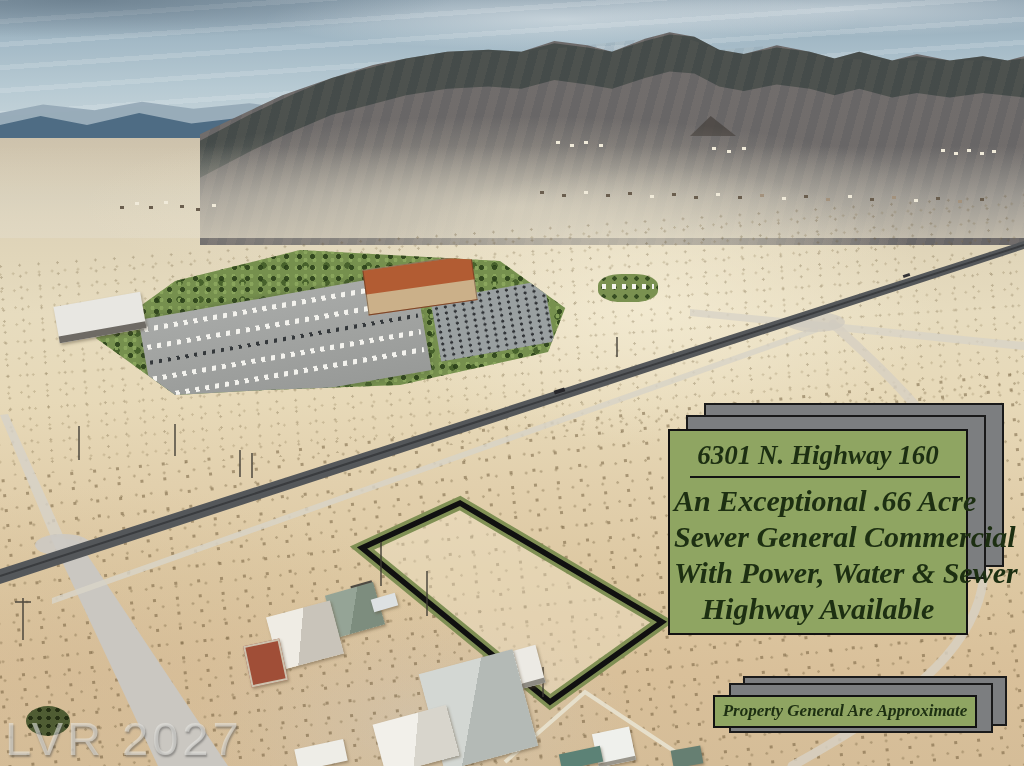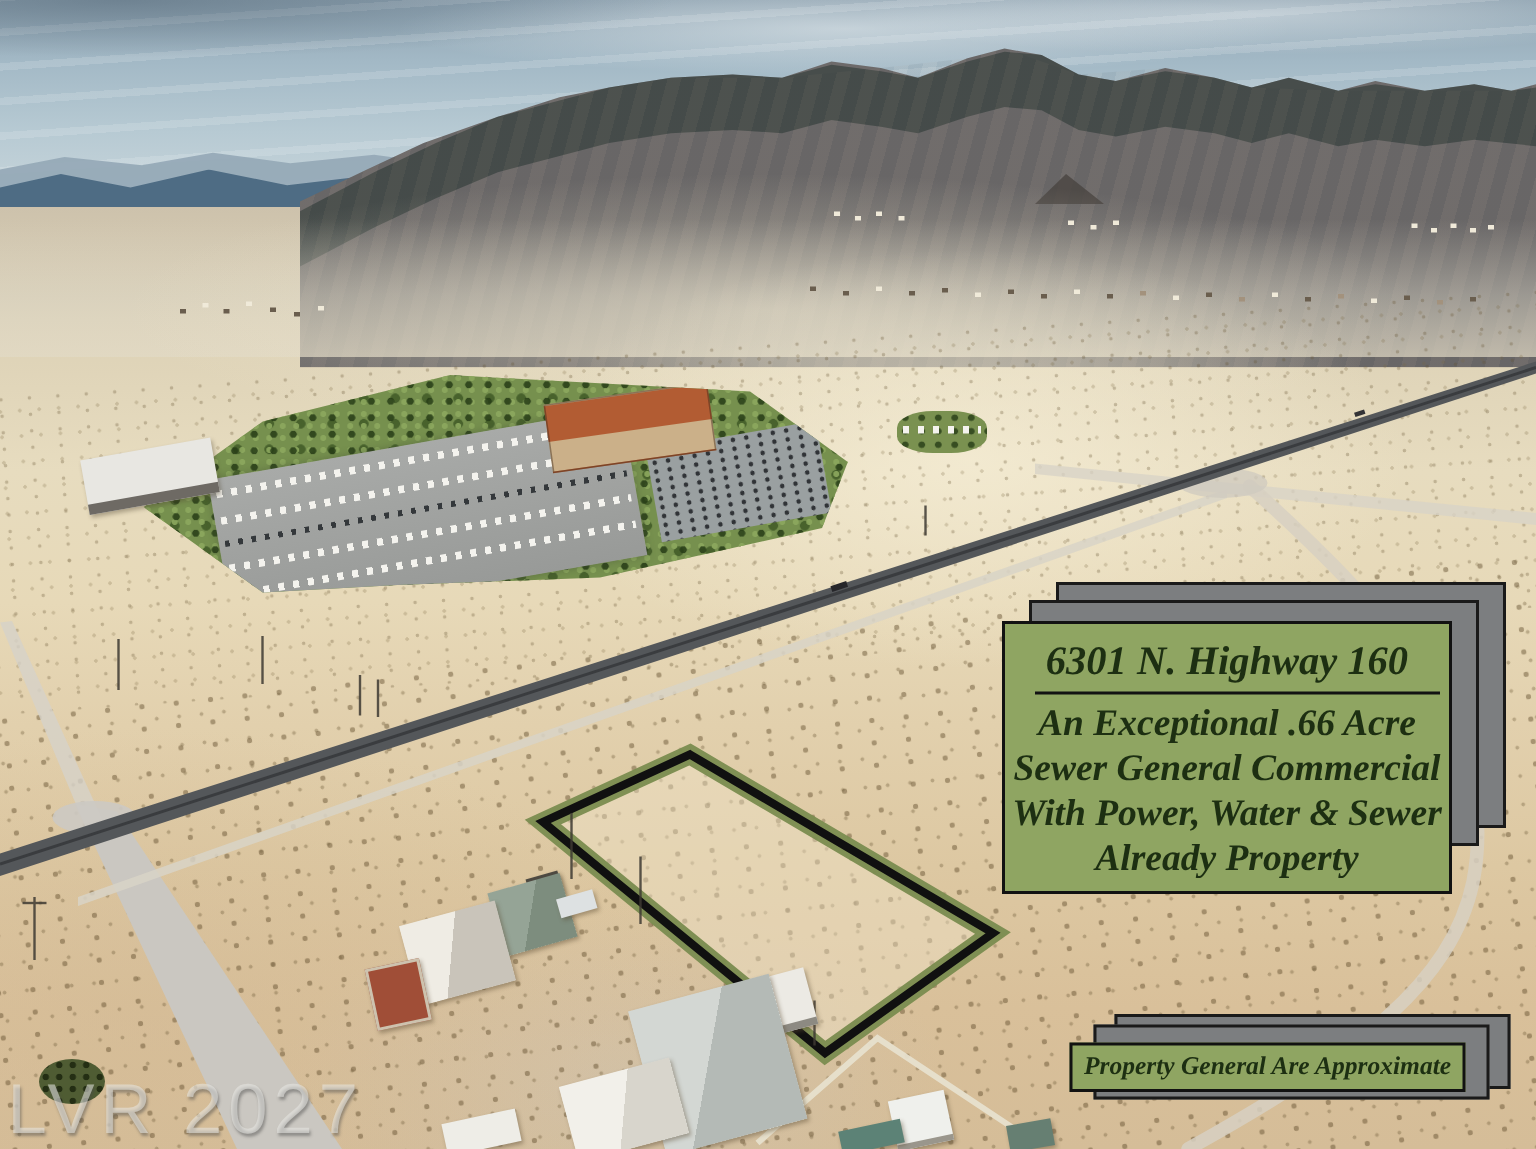--- a/index.html
+++ b/index.html
@@ -111,21 +111,21 @@
     background-image:radial-gradient(circle, rgba(25,35,12,.8) 0 2px, transparent 2.4px);
     background-size:9px 8px;}
 
   
   .billboard{position:absolute;}
   .sheet{position:absolute;background:#7c7e80;border:2px solid #1a1a1a;box-sizing:border-box;}
   .board{position:relative;background:#8fa562;border:2.5px solid #121212;box-sizing:border-box;
     color:#1d2f12;font-family:"Liberation Serif","DejaVu Serif",serif;font-style:italic;text-align:center;}
   .board-title{font-weight:700;font-size:27px;line-height:1.25;padding-top:4px;}
   .rule{height:2px;background:#121212;margin:3px 2px 5px 16px;}
-  .board-line{font-size:25px;font-weight:600;line-height:1.2;white-space:nowrap;}
+  .board-line{font-size:30px;font-weight:600;line-height:1.2;white-space:nowrap;}
   .board-small .board-line{font-size:17px;line-height:1.4;}
 
   
   .watermark{left:5px;bottom:0px;font-size:47px;letter-spacing:4px;font-weight:400;
     color:rgba(233,233,229,.55);text-shadow:1px 2px 2px rgba(70,70,70,.45);}
 
   svg.layer{position:absolute;left:0;top:0;}
   .vehicle{position:absolute;}
 </style>
 </head>
@@ -210,30 +210,30 @@
     <div class="house" style="left:511px;top:648px;width:30px;height:34px;transform:rotate(-15deg);background:#eceae4;border-bottom:5px solid #8d8a82;"></div>
     <div class="house" style="left:430px;top:660px;width:97px;height:100px;transform:rotate(-15deg);background:linear-gradient(115deg,#d3d7d3 45%,#b4bab6 45%);"></div>
     <div class="house" style="left:378px;top:714px;width:76px;height:52px;transform:rotate(-15deg);background:linear-gradient(110deg,#f2f0ea 50%,#d8d5cc 50%);"></div>
     <div class="house" style="left:595px;top:730px;width:38px;height:30px;transform:rotate(-12deg);background:#eff0ec;border-bottom:4px solid #9a968c;"></div>
     <div class="house" style="left:560px;top:750px;width:42px;height:16px;transform:rotate(-12deg);background:#5c8276;"></div>
     <div class="house" style="left:672px;top:748px;width:30px;height:18px;transform:rotate(-10deg);background:#667f72;"></div>
     <div class="house" style="left:296px;top:744px;width:50px;height:22px;transform:rotate(-12deg);background:#eeede7;"></div>
     <div class="abs bush" style="left:26px;top:706px;width:44px;height:30px;"></div>
   </div>
 
-  <div class="billboard" style="left:668px;top:414px;width:340px;">
+  <div class="billboard" style="left:668px;top:429px;width:340px;">
     <div class="sheet" style="left:36px;top:-26px;width:300px;height:164px;"></div>
     <div class="sheet" style="left:18px;top:-14px;width:300px;height:164px;"></div>
     <div class="board" style="width:300px;padding:4px 4px 6px 4px;">
       <div class="board-title">6301 N. Highway 160</div>
       <div class="rule"></div>
       <div class="board-line">An Exceptional .66 Acre</div>
       <div class="board-line">Sewer General Commercial</div>
       <div class="board-line">With Power, Water &amp; Sewer</div>
-      <div class="board-line">Already Property</div>
+      <div class="board-line">Highway Available</div>
     </div>
   </div>
 
   <div class="billboard" style="left:713px;top:695px;width:264px;">
     <div class="sheet" style="left:30px;top:-19px;width:264px;height:50px;"></div>
     <div class="sheet" style="left:16px;top:-12px;width:264px;height:50px;"></div>
     <div class="board board-small" style="width:264px;padding:2px 2px 3px 2px;">
       <div class="board-line">Property General Are Approximate</div>
     </div>
   </div>

